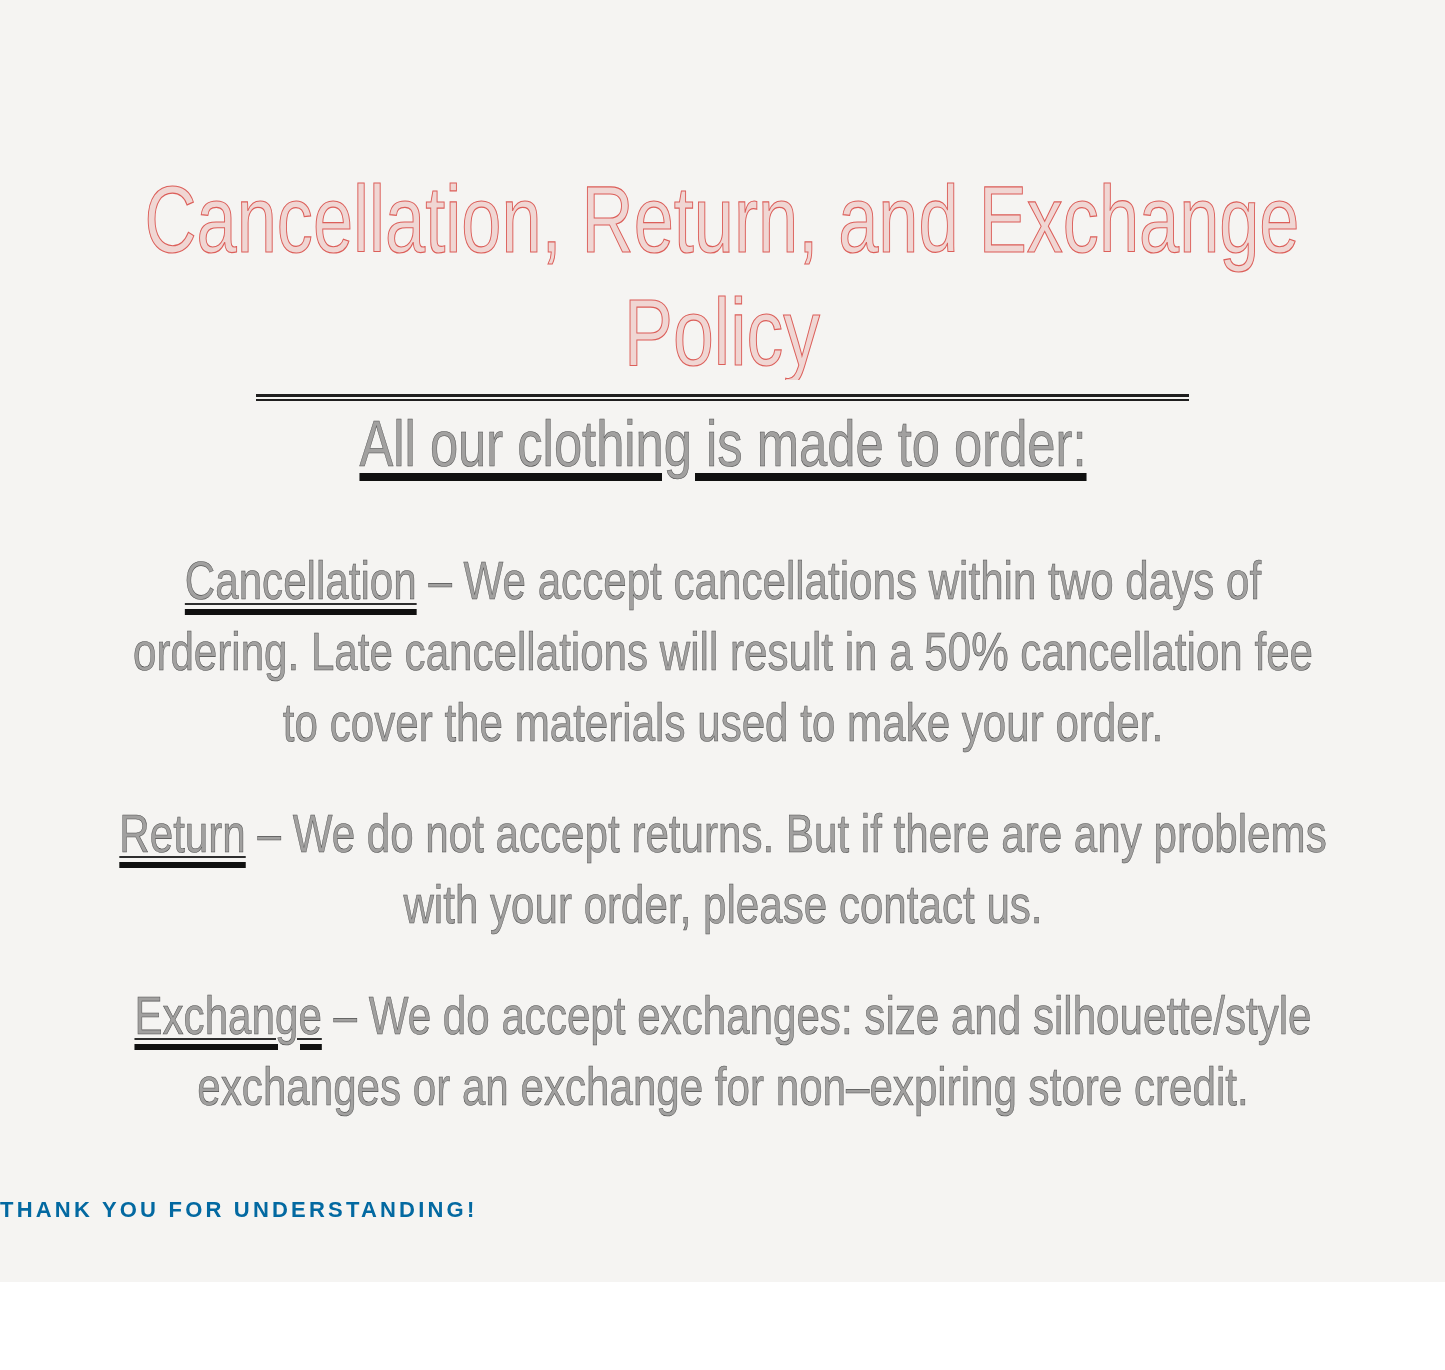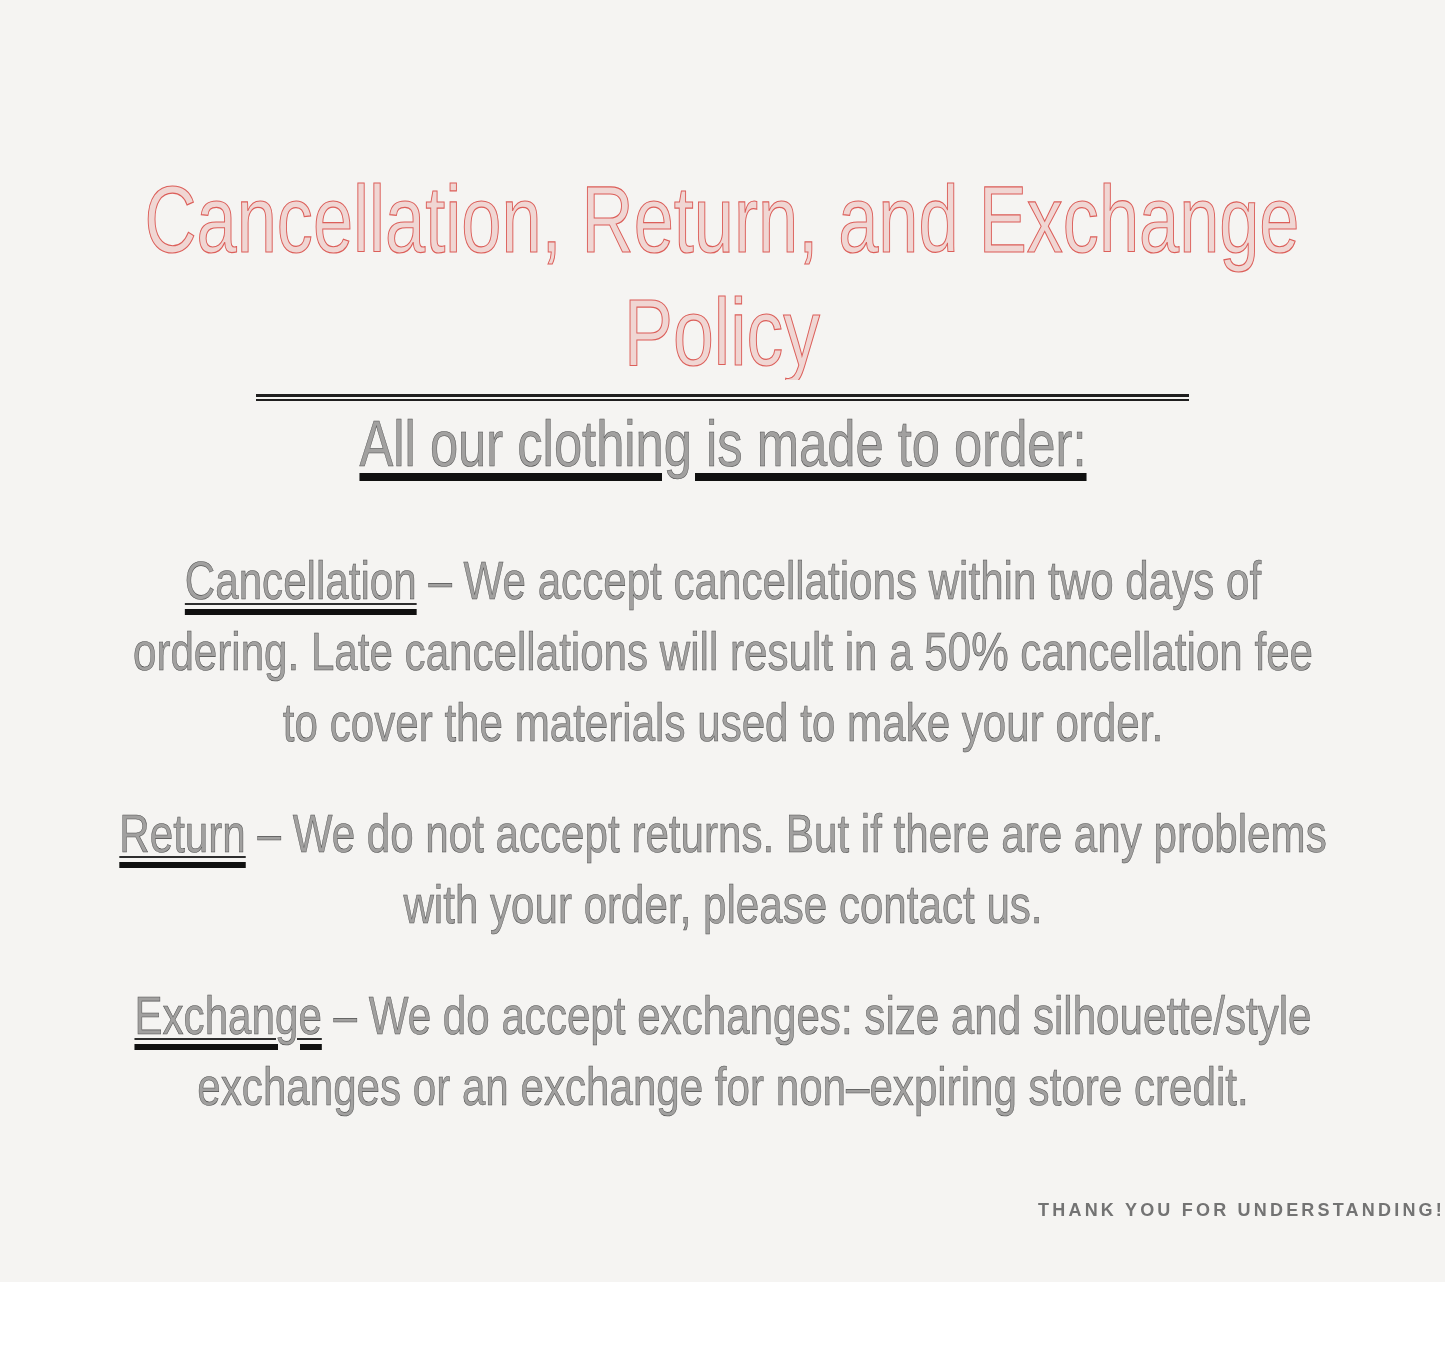--- a/index.html
+++ b/index.html
@@ -69,24 +69,24 @@
     text-decoration: underline;
     text-decoration-color: #2e2e2e;
     text-decoration-thickness: 2px;
     text-underline-offset: 4px;
     text-decoration-skip-ink: auto;
   }
 
   
   .footer {
     margin-top: 75px;
-    text-align: right;
-    color: #737373;
+    text-align: left;
+    color: #0369a1;
     font-weight: bold;
-    font-size: 18px;
+    font-size: 22px;
     line-height: 26px;
     letter-spacing: 3.2px;
   }
 </style>
 </head>
 <body>
 
 <div class="page">
 
   <svg class="title-svg" width="1445" height="380" viewBox="0 0 1445 380">

